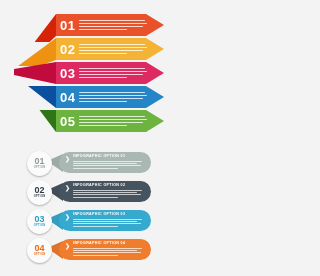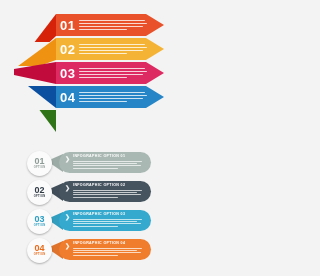--- a/index.html
+++ b/index.html
@@ -131,20 +131,29 @@
             <div class="ln w2"></div>
             <div class="ln w3"></div>
             <div class="ln w4"></div>
           </div>
         </div>
       </div>
       <div class="arrow-row" style="top: 110px;">
         <svg class="fold" viewBox="0 0 62 28" width="62" height="28" preserveAspectRatio="none">
           <polygon points="56,0 56,22 14,-34.0 14,-40.0" fill="#2f7518"></polygon>
         </svg>
+        <div class="bar" style="background: rgb(108, 179, 63);">
+          <div class="num">05</div>
+          <div class="lines">
+            <div class="ln w1"></div>
+            <div class="ln w2"></div>
+            <div class="ln w3"></div>
+            <div class="ln w4"></div>
+          </div>
+        </div>
       </div>
     </div>
 
   <div class="tab-list">
       <div class="tab-row" style="top: 0px;">
         <div class="tail" style="background: rgb(169, 184, 179); filter: brightness(0.93);"></div>
         <div class="badge">
           <div class="badge-num" style="color: rgb(141, 155, 150);">01</div>
           <div class="badge-sub" style="color: rgb(141, 155, 150);">OPTION</div>
         </div>

